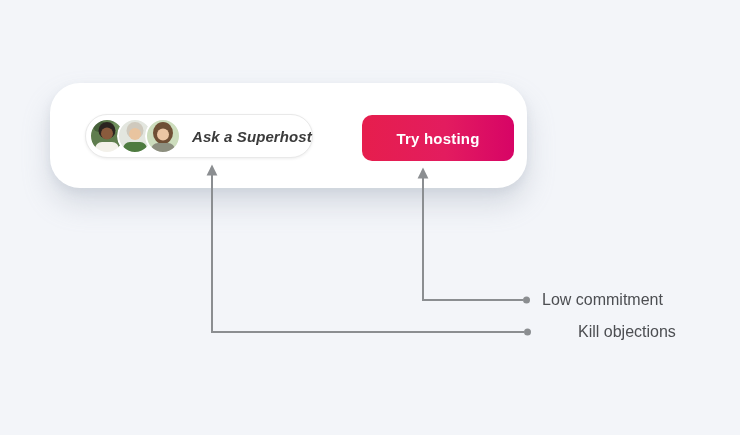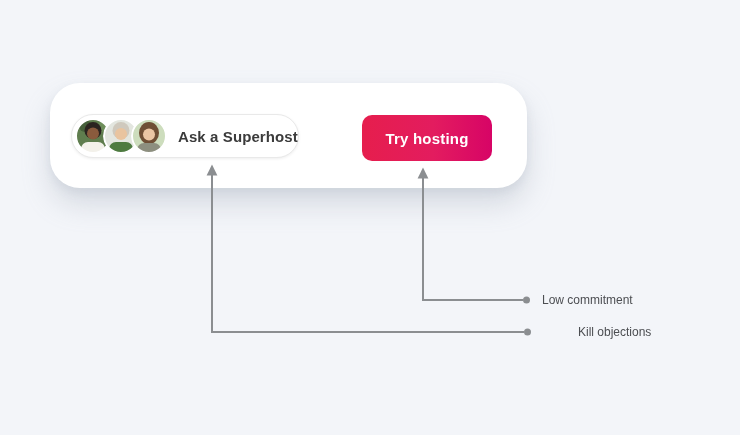--- a/index.html
+++ b/index.html
@@ -23,52 +23,53 @@
     width: 477px;
     height: 105px;
     background: #ffffff;
     border-radius: 30px;
     box-shadow: 0 16px 28px rgba(145,155,172,0.30), 0 4px 10px rgba(145,155,172,0.14);
   }
 
   
   .pill {
     position: absolute;
-    left: 71px;
+    left: 85px;
     top: 114px;
     height: 44px;
     width: 228px;
     box-sizing: border-box;
     background: #ffffff;
     border: 1px solid #e9e9e9;
     border-radius: 22px;
     box-shadow: 0 1px 3px rgba(0,0,0,0.07);
     display: flex;
     align-items: center;
     padding-left: 3px;
     cursor: pointer;
+    font-style: italic;
   }
   .avatars { display: flex; align-items: center; }
   .avatars svg { display: block; border-radius: 50%; }
   .avatars svg + svg { margin-left: -8px; }
   .pill-label {
     margin-left: 11px;
     font-size: 15px;
     font-weight: 600;
     color: #3b3b3b;
     letter-spacing: 0.1px;
     white-space: nowrap;
   }
 
   
   .cta {
     position: absolute;
     left: 362px;
     top: 115px;
-    width: 130px;
+    width: 152px;
     height: 46px;
     border: none;
     border-radius: 10px;
     background: linear-gradient(90deg, #E61E4D 0%, #E31C5F 55%, #D70466 100%);
     color: #ffffff;
     font-family: "Liberation Sans", sans-serif;
     font-size: 15px;
     font-weight: 700;
     letter-spacing: 0.2px;
     cursor: pointer;
@@ -79,21 +80,21 @@
     position: absolute;
     left: 0; top: 0;
     width: 740px;
     height: 435px;
     pointer-events: none;
   }
   .annot-label {
     position: absolute;
     left: 542px;
     transform: translateY(-50%);
-    font-size: 12px;
+    font-size: 16px;
     color: #4c4e52;
     white-space: nowrap;
   }
   .annot-label.low  { top: 300px; }
   .annot-label.kill { top: 332px; margin-left: 36px; }
 </style>
 </head>
 <body>
 
 <div class="stage">

